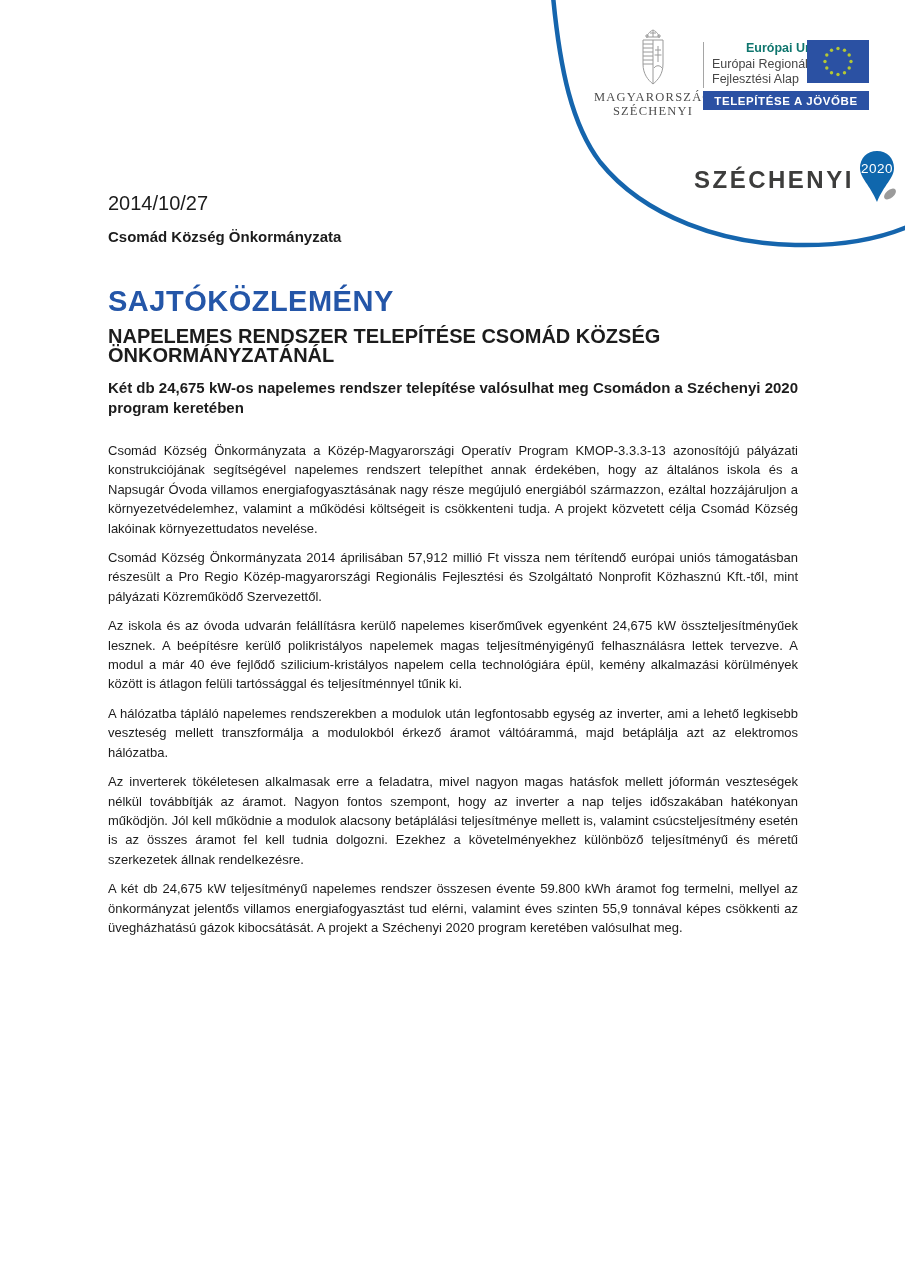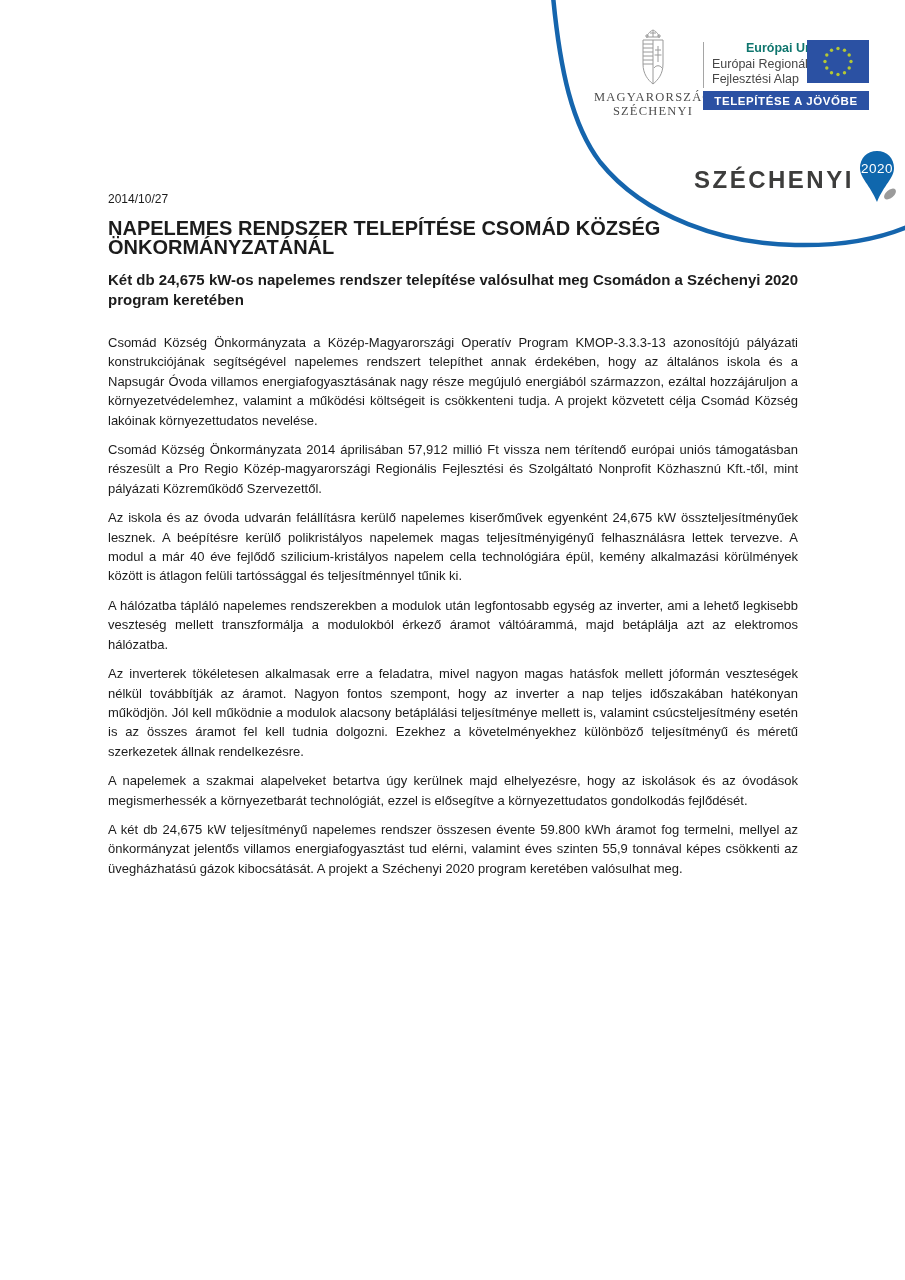--- a/index.html
+++ b/index.html
@@ -45,21 +45,21 @@
   }
   .szechenyi .sz-text{
     font-size:24px;font-weight:bold;color:#3d3d3c;
     letter-spacing:2.5px;line-height:26px;margin-top:2px;
   }
   .szechenyi .pin{margin-left:5px;}
   
   .content{
     position:absolute;left:108px;top:192px;width:690px;
   }
-  .date{font-size:12px;margin:0 0 13px 0;}
+  .date{font-size:20px;margin:0 0 13px 0;}
   .org{font-size:15px;font-weight:bold;margin:0 0 40px 0;}
   .title{
     color:#2456a8;font-size:29px;font-weight:bold;
     letter-spacing:0.5px;margin:0 0 10px 0;line-height:32px;
   }
   .headline{font-size:20px;font-weight:bold;margin:0 0 13px 0;line-height:19px;}
   .lead{
     font-size:15px;font-weight:bold;text-align:justify;
     line-height:19.5px;margin:0 0 24px 0;
   }
@@ -126,26 +126,27 @@
     <span class="sz-text">SZÉCHENYI</span>
     <svg class="pin" width="42" height="58" viewBox="0 0 42 58" xmlns="http://www.w3.org/2000/svg">
       <ellipse cx="31" cy="44" rx="7" ry="4" transform="rotate(-40 31 44)" fill="#9b9b9b"></ellipse>
       <path d="M18,1 C28,1 35,8 35,18 C35,28 25,35 18,52 C11,35 1,28 1,18 C1,8 8,1 18,1 Z" fill="#0f67ad"></path>
       <text x="18" y="23" text-anchor="middle" font-family="Liberation Sans, sans-serif" font-size="13.5" fill="#ffffff" letter-spacing="0.5">2020</text>
     </svg>
   </div>
 
   <div class="content">
     <p class="date">2014/10/27</p>
+    <p class="org">Csomád Község Önkormányzata</p>
+    <h1 class="title">SAJTÓKÖZLEMÉNY</h1>
     <h2 class="headline">NAPELEMES RENDSZER TELEPÍTÉSE CSOMÁD KÖZSÉG ÖNKORMÁNYZATÁNÁL</h2>
     <p class="lead">Két db 24,675 kW-os napelemes rendszer telepítése valósulhat meg Csomádon a Széchenyi 2020 program keretében</p>
     <div class="body-copy">
       <p>Csomád Község Önkormányzata a Közép-Magyarországi Operatív Program KMOP-3.3.3-13 azonosítójú pályázati konstrukciójának segítségével napelemes rendszert telepíthet annak érdekében, hogy az általános iskola és a Napsugár Óvoda villamos energiafogyasztásának nagy része megújuló energiából származzon, ezáltal hozzájáruljon a környezetvédelemhez, valamint a működési költségeit is csökkenteni tudja. A projekt közvetett célja Csomád Község lakóinak környezettudatos nevelése.</p>
       <p>Csomád Község Önkormányzata 2014 áprilisában 57,912 millió Ft vissza nem térítendő európai uniós támogatásban részesült a Pro Regio Közép-magyarországi Regionális Fejlesztési és Szolgáltató Nonprofit Közhasznú Kft.-től, mint pályázati Közreműködő Szervezettől.</p>
       <p>Az iskola és az óvoda udvarán felállításra kerülő napelemes kiserőművek egyenként 24,675 kW összteljesítményűek lesznek. A beépítésre kerülő polikristályos napelemek magas teljesítményigényű felhasználásra lettek tervezve. A modul a már 40 éve fejlődő szilicium-kristályos napelem cella technológiára épül, kemény alkalmazási körülmények között is átlagon felüli tartóssággal és teljesítménnyel tűnik ki.</p>
       <p>A hálózatba tápláló napelemes rendszerekben a modulok után legfontosabb egység az inverter, ami a lehető legkisebb veszteség mellett transzformálja a modulokból érkező áramot váltóárammá, majd betáplálja azt az elektromos hálózatba.</p>
       <p>Az inverterek tökéletesen alkalmasak erre a feladatra, mivel nagyon magas hatásfok mellett jóformán veszteségek nélkül továbbítják az áramot. Nagyon fontos szempont, hogy az inverter a nap teljes időszakában hatékonyan működjön. Jól kell működnie a modulok alacsony betáplálási teljesítménye mellett is, valamint csúcsteljesítmény esetén is az összes áramot fel kell tudnia dolgozni. Ezekhez a követelményekhez különböző teljesítményű és méretű szerkezetek állnak rendelkezésre.</p>
-      <p>A napelemek a szakmai alapelveket betartva úgy kerülnek majd elhelyezésre, hogy az iskolások és az óvodások megismerhessék a környezetbarát technológiát, ezzel is elősegítve a környezettudatos gondolkodás fejlődését.</p>
       <p>A két db 24,675 kW teljesítményű napelemes rendszer összesen évente 59.800 kWh áramot fog termelni, mellyel az önkormányzat jelentős villamos energiafogyasztást tud elérni, valamint éves szinten 55,9 tonnával képes csökkenti az üvegházhatású gázok kibocsátását. A projekt a Széchenyi 2020 program keretében valósulhat meg.</p>
     </div>
   </div>
 
 </div>
 
 </body></html>

